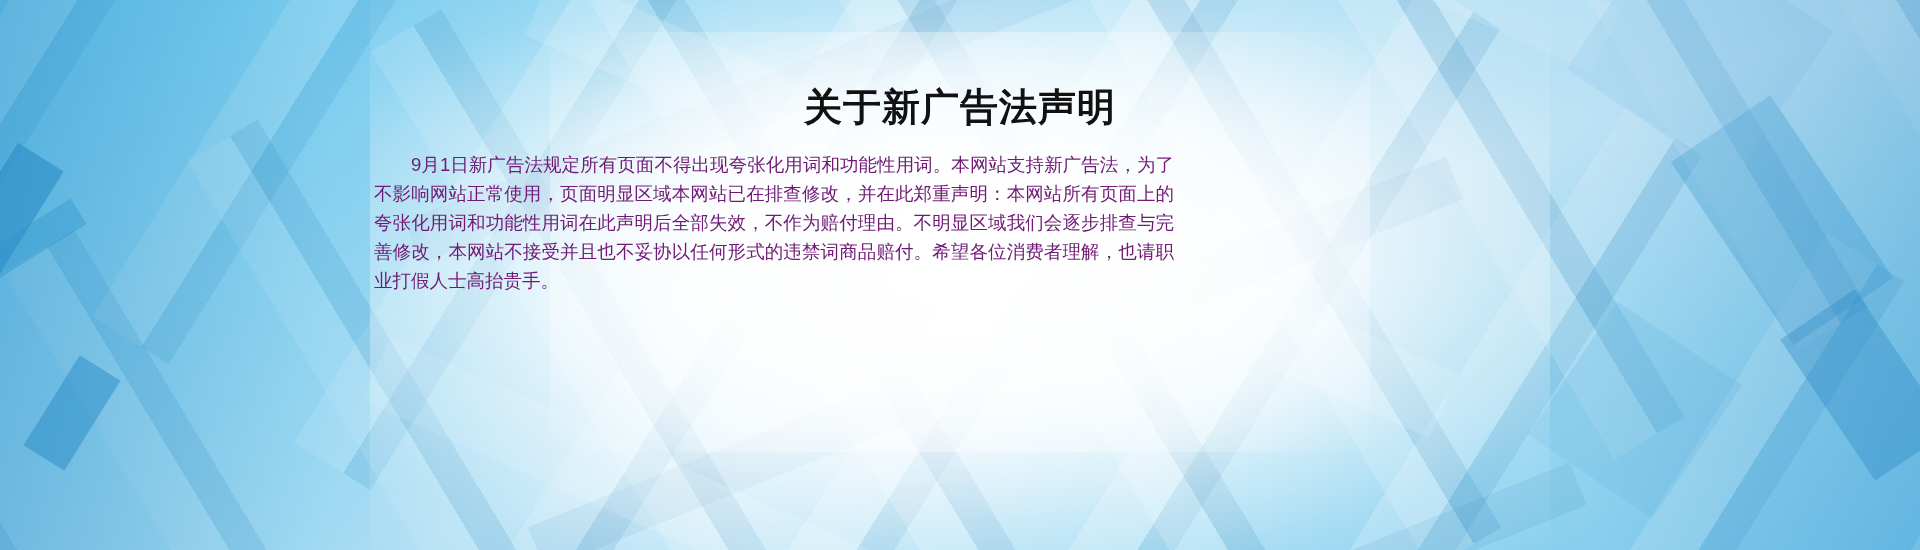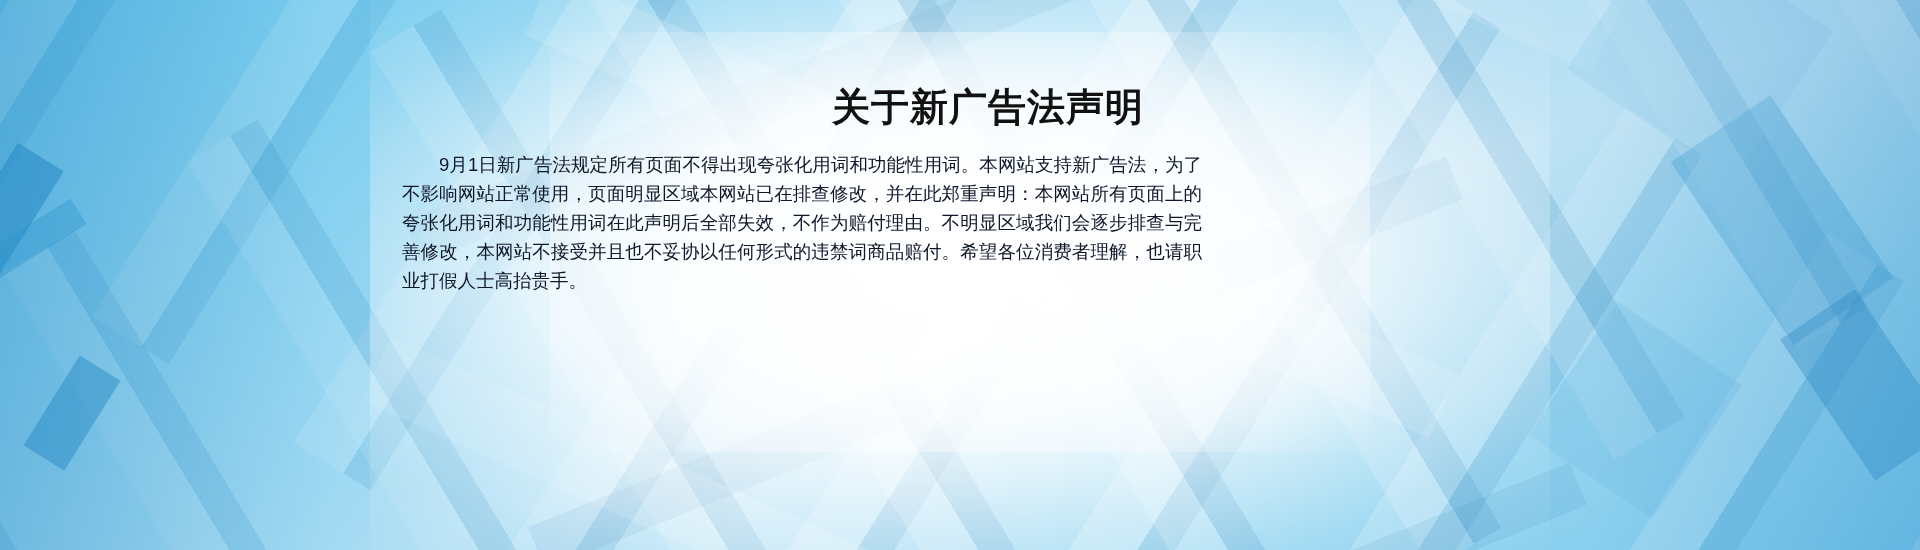--- a/index.html
+++ b/index.html
@@ -148,21 +148,20 @@
         rgba(255,255,255,0.00) 100%);
   }
 
   
   .content {
     position: absolute;
     left: 0;
     top: 0;
     width: 1614px;
     height: 550px;
-    margin-left: 28px;
   }
 
   .statement-title {
     position: absolute;
     left: 0;
     top: 86px;
     width: 1920px;
     text-align: center;
     font-size: 38px;
     font-weight: bold;
@@ -172,21 +171,21 @@
     white-space: pre;
   }
 
   .statement-body {
     position: absolute;
     left: 374px;
     top: 150px;
     width: 800px;
     font-size: 18.5px;
     line-height: 29px;
-    color: #0f172a;
+    color: #701a75;
     text-align: justify;
     text-justify: inter-ideograph;
   }
 
   .statement-body p {
     margin: 0;
   }
   .statement-body p.indented {
     text-indent: 2em;
   }

